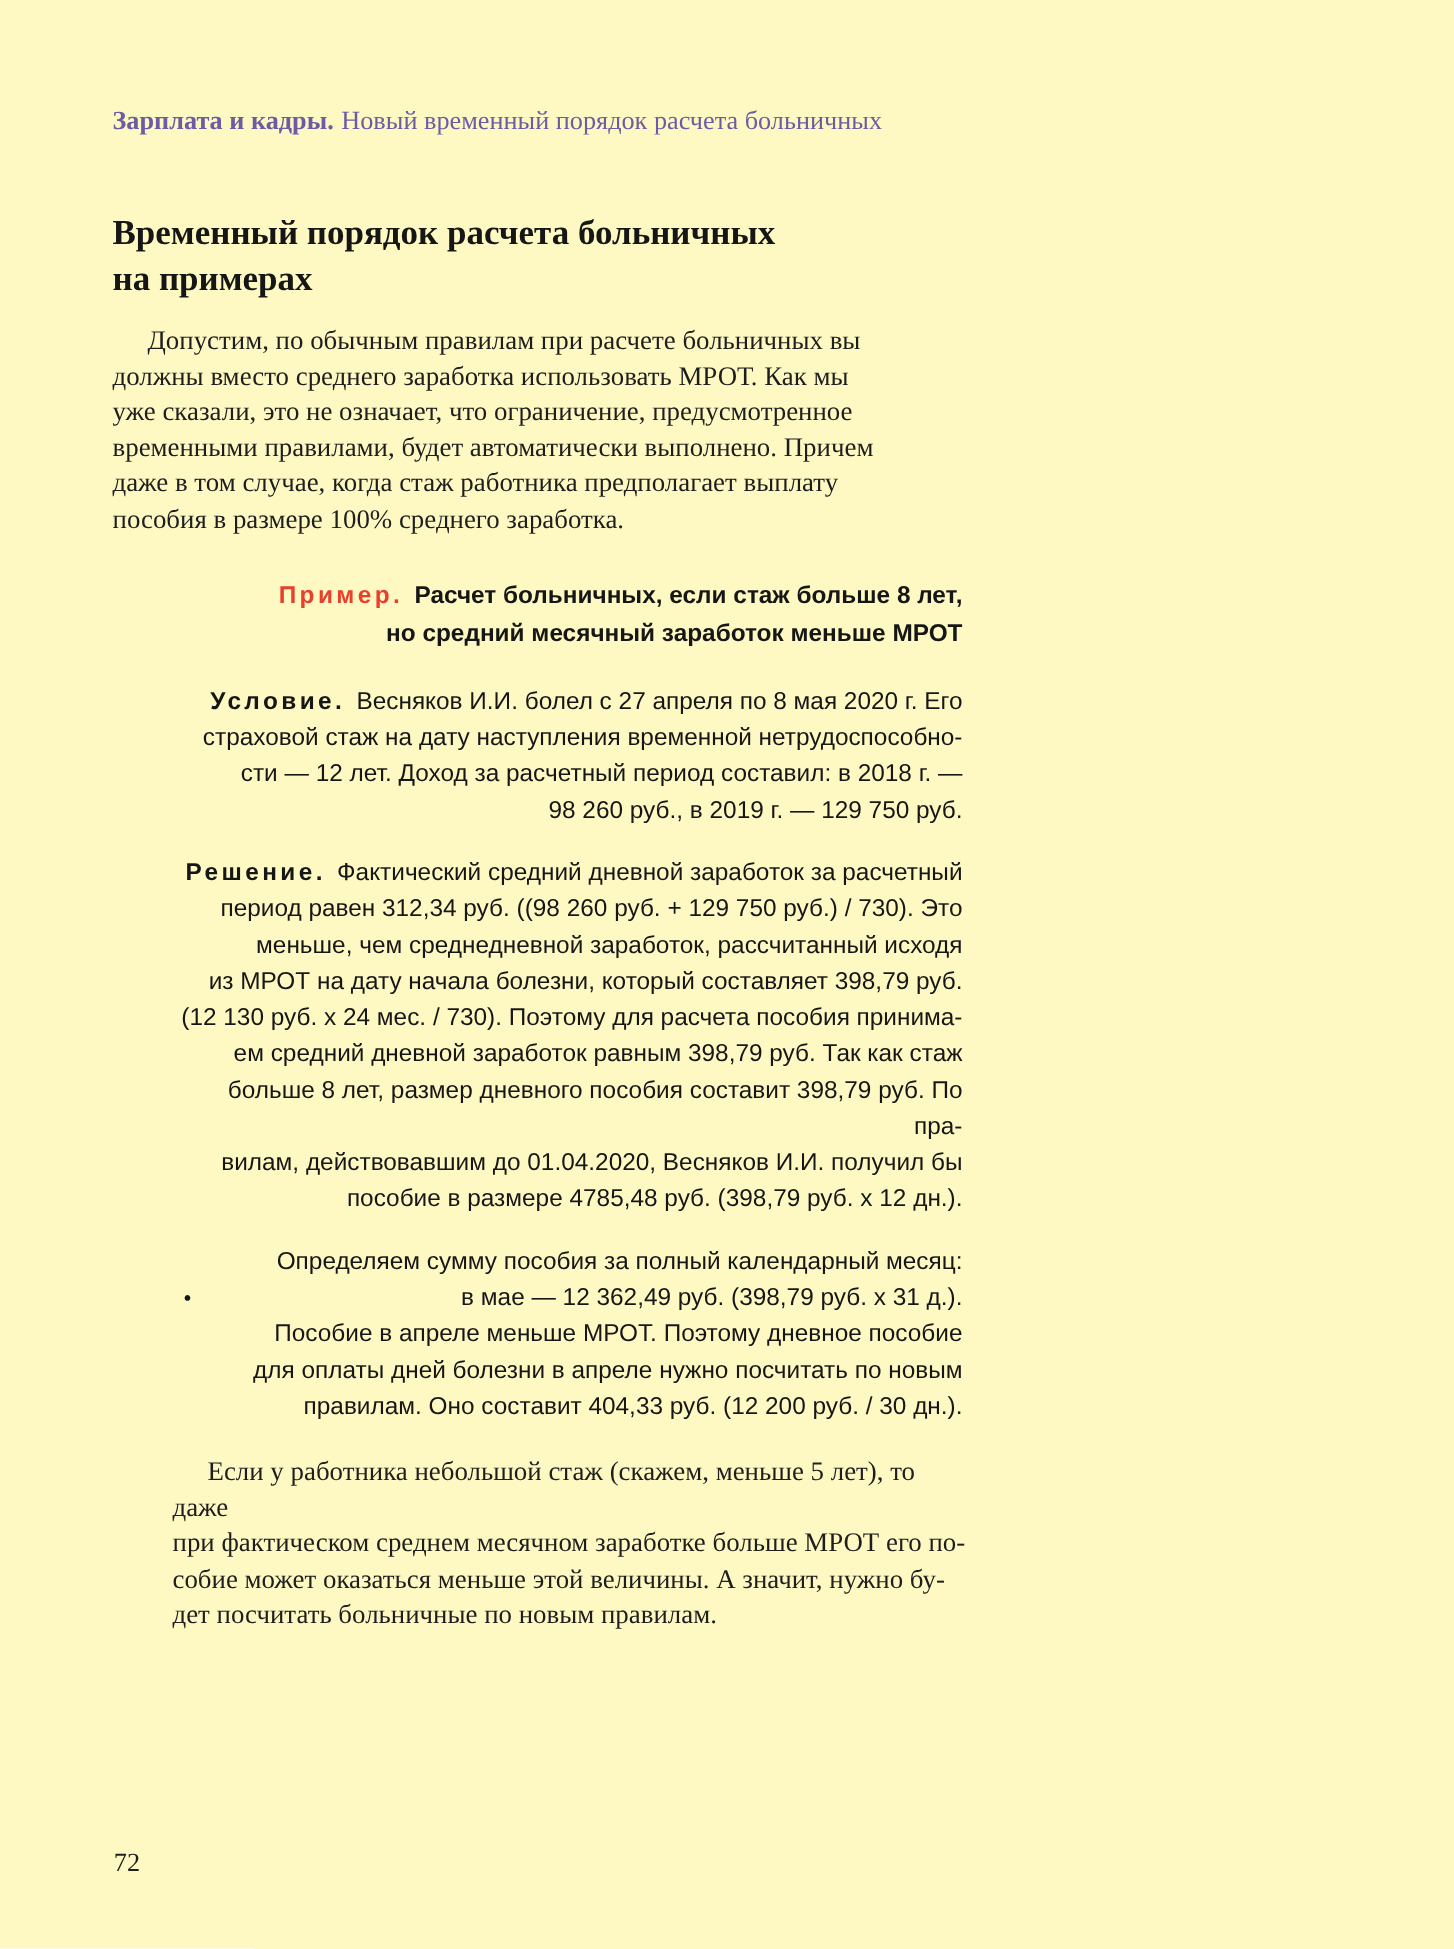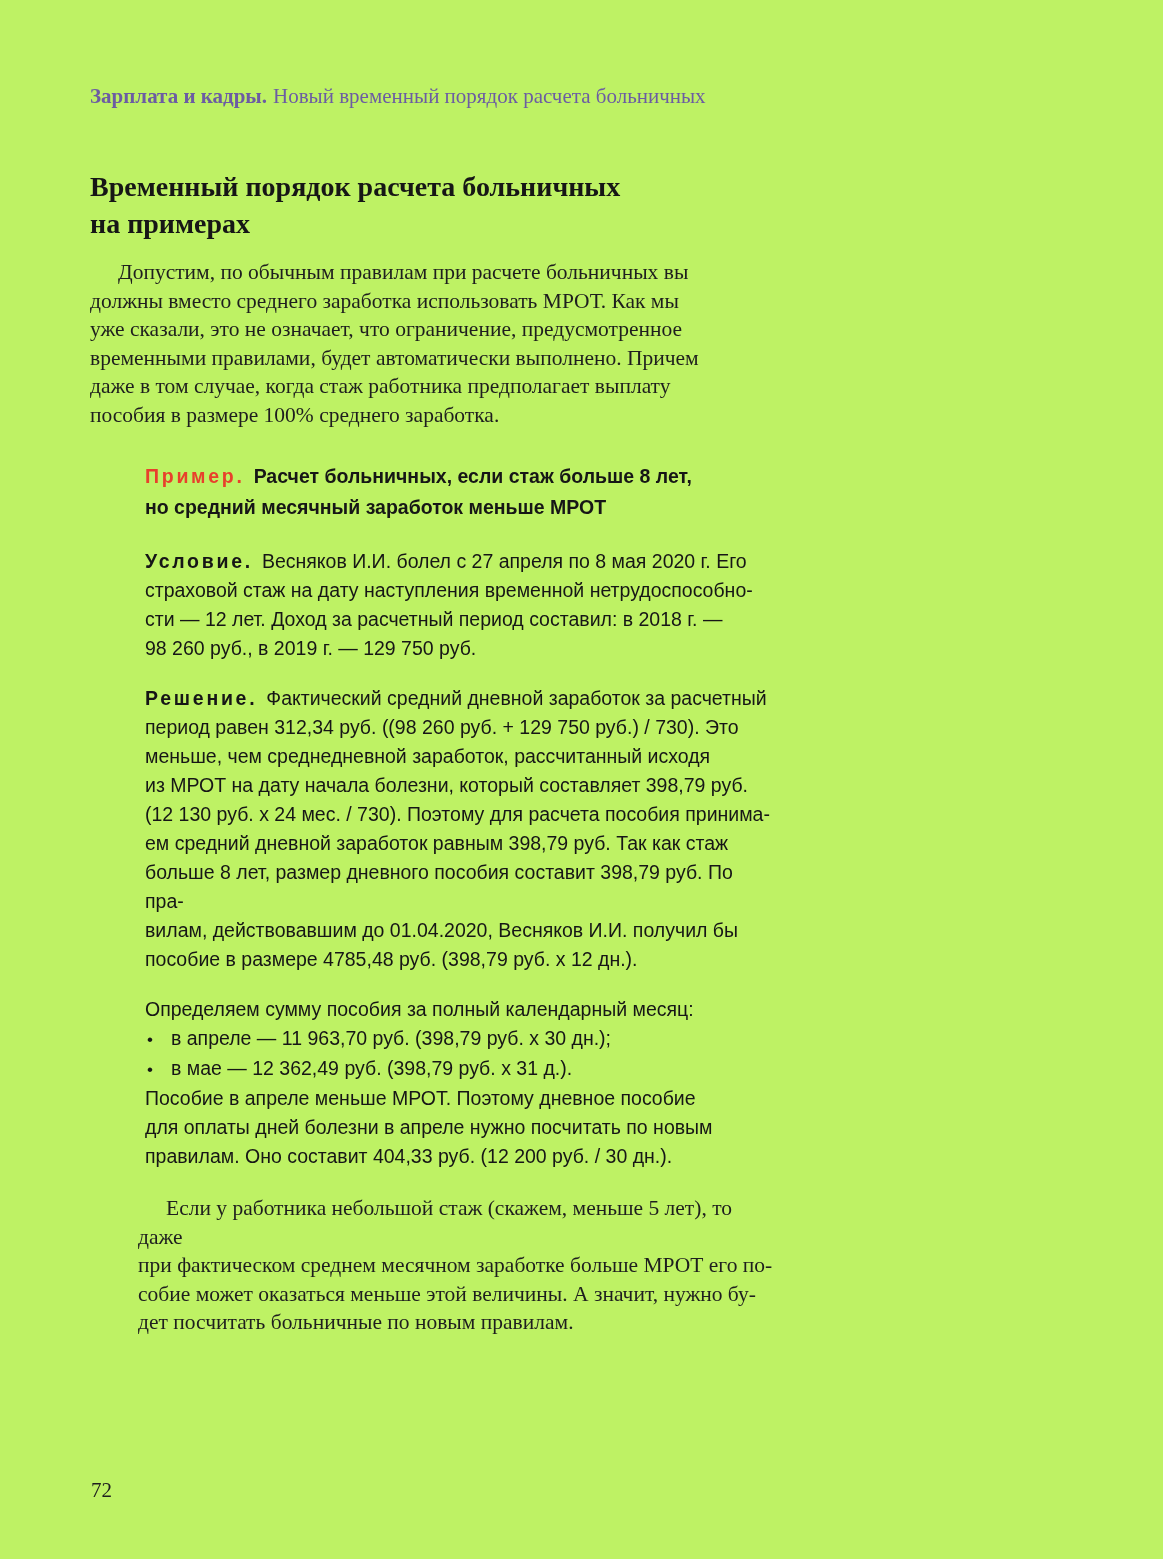--- a/index.html
+++ b/index.html
@@ -1,20 +1,20 @@
 <!DOCTYPE html>
 <html lang="ru"><head>
 <meta charset="utf-8">
 <style>
   html, body { margin: 0; padding: 0; background: #ffffff; }
   .page {
     position: relative;
     width: 1163px;
     height: 1559px;
-    background: #bef264;
+    background: #fef9c3;
     box-sizing: border-box;
     padding: 84px 0 0 90px;
     color: #1e1e1e;
     overflow: hidden;
   }
   .content { width: 690px; }
 
   
   .running-header {
     font-family: "Liberation Serif", "DejaVu Serif", serif;
@@ -49,20 +49,21 @@
   .closing-para { margin-top: 23px; margin-left: 48px; }
 
   
   .example-block {
     margin: 32px 0 0 55px;
     width: 625px;
     font-family: "Liberation Sans", "DejaVu Sans", sans-serif;
     font-size: 19.5px;
     line-height: 29px;
     color: #161616;
+    text-align: right;
   }
   .example-heading {
     margin: 0 0 24px 0;
     font-weight: bold;
     line-height: 31px;
   }
   .example-heading .heading-text { white-space: pre-line; }
   .example-label {
     font-weight: bold;
     letter-spacing: 0.14em;
@@ -138,24 +139,20 @@
 ем средний дневной заработок равным 398,79 руб. Так как стаж
 больше 8 лет, размер дневного пособия составит 398,79 руб. По пра-
 вилам, действовавшим до 01.04.2020, Весняков И.И. получил бы
 пособие в размере 4785,48 руб. (398,79 руб. х 12 дн.).</span>
       </p>
 
       <div class="calc-group">
         <p class="calc-intro">Определяем сумму пособия за полный календарный месяц:</p>
         <div class="bullet-row">
           <span class="bullet-dot"></span>
-          <span class="bullet-text">в апреле — 11 963,70 руб. (398,79 руб. х 30 дн.);</span>
-        </div>
-        <div class="bullet-row">
-          <span class="bullet-dot"></span>
           <span class="bullet-text">в мае — 12 362,49 руб. (398,79 руб. х 31 д.).</span>
         </div>
         <p class="calc-outro">Пособие в апреле меньше МРОТ. Поэтому дневное пособие
 для оплаты дней болезни в апреле нужно посчитать по новым
 правилам. Оно составит 404,33 руб. (12 200 руб. / 30 дн.).</p>
       </div>
 
 
     </section>
 

